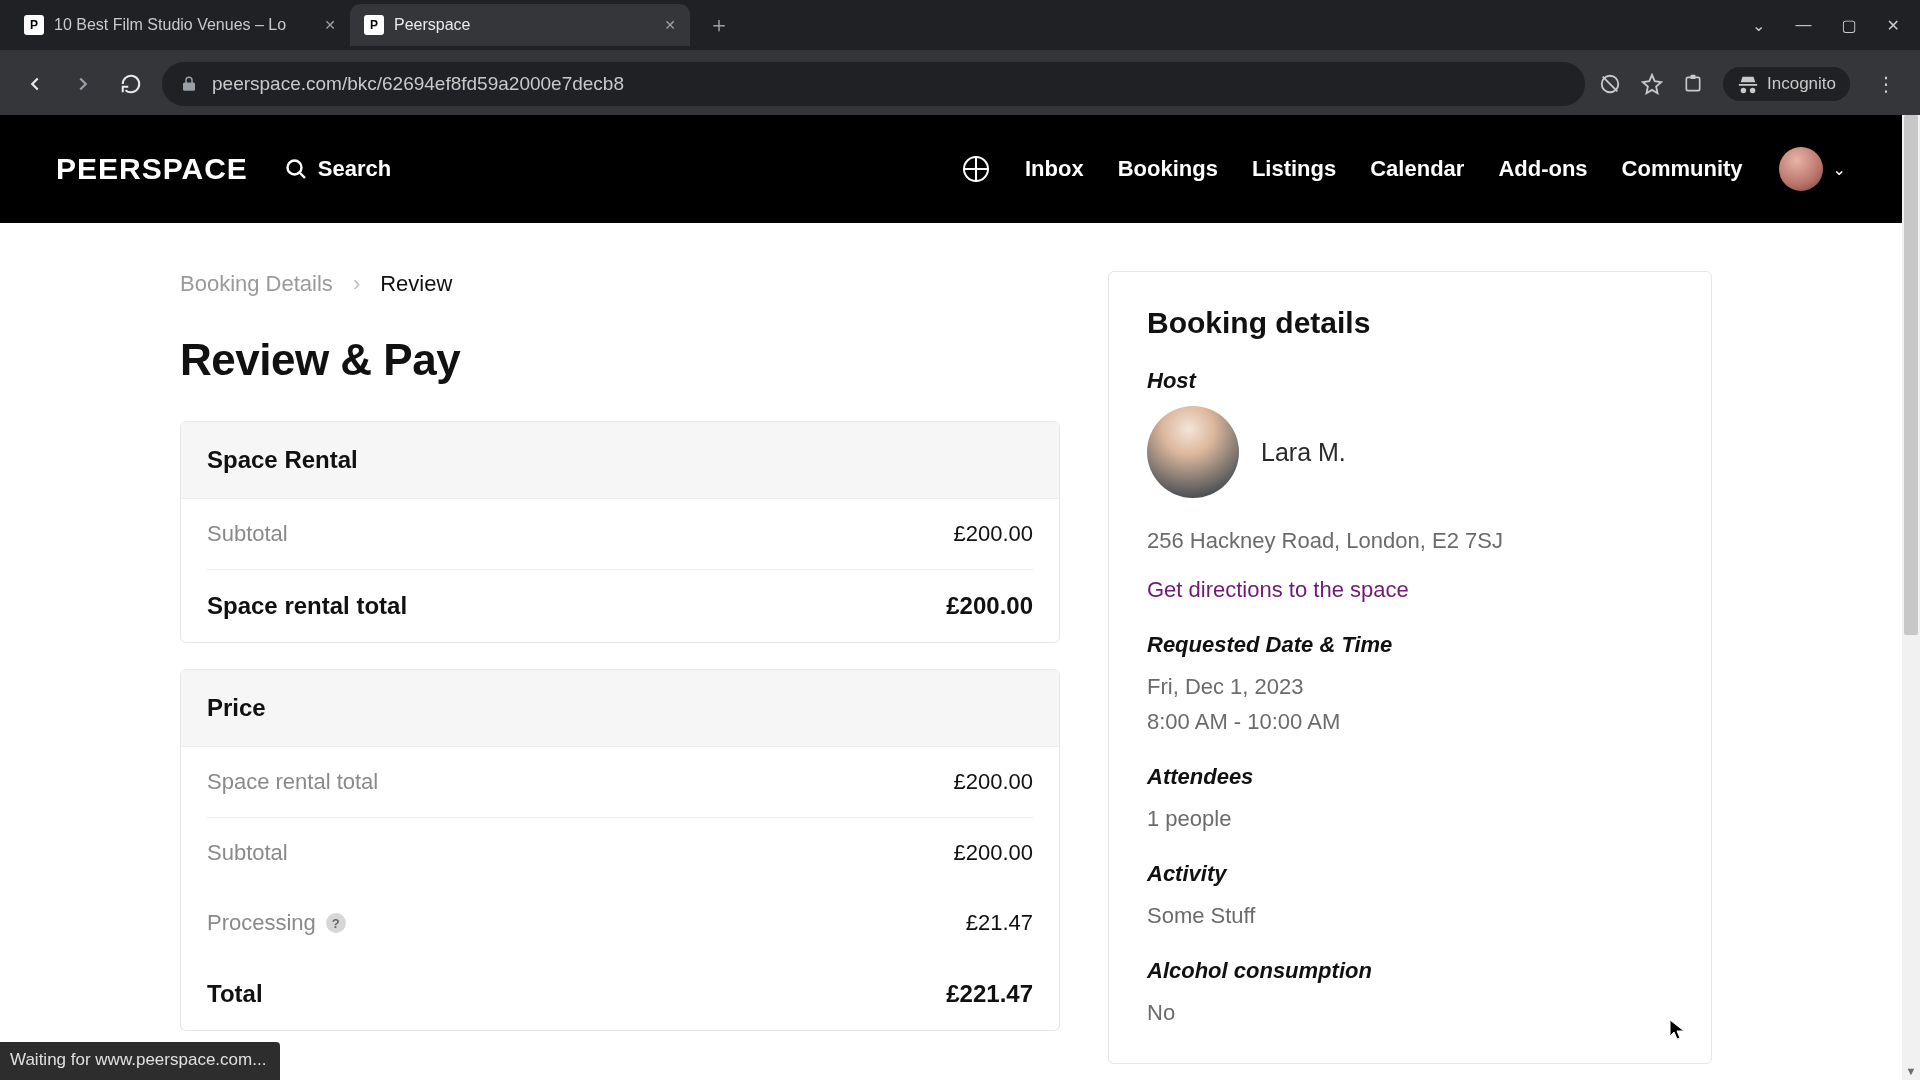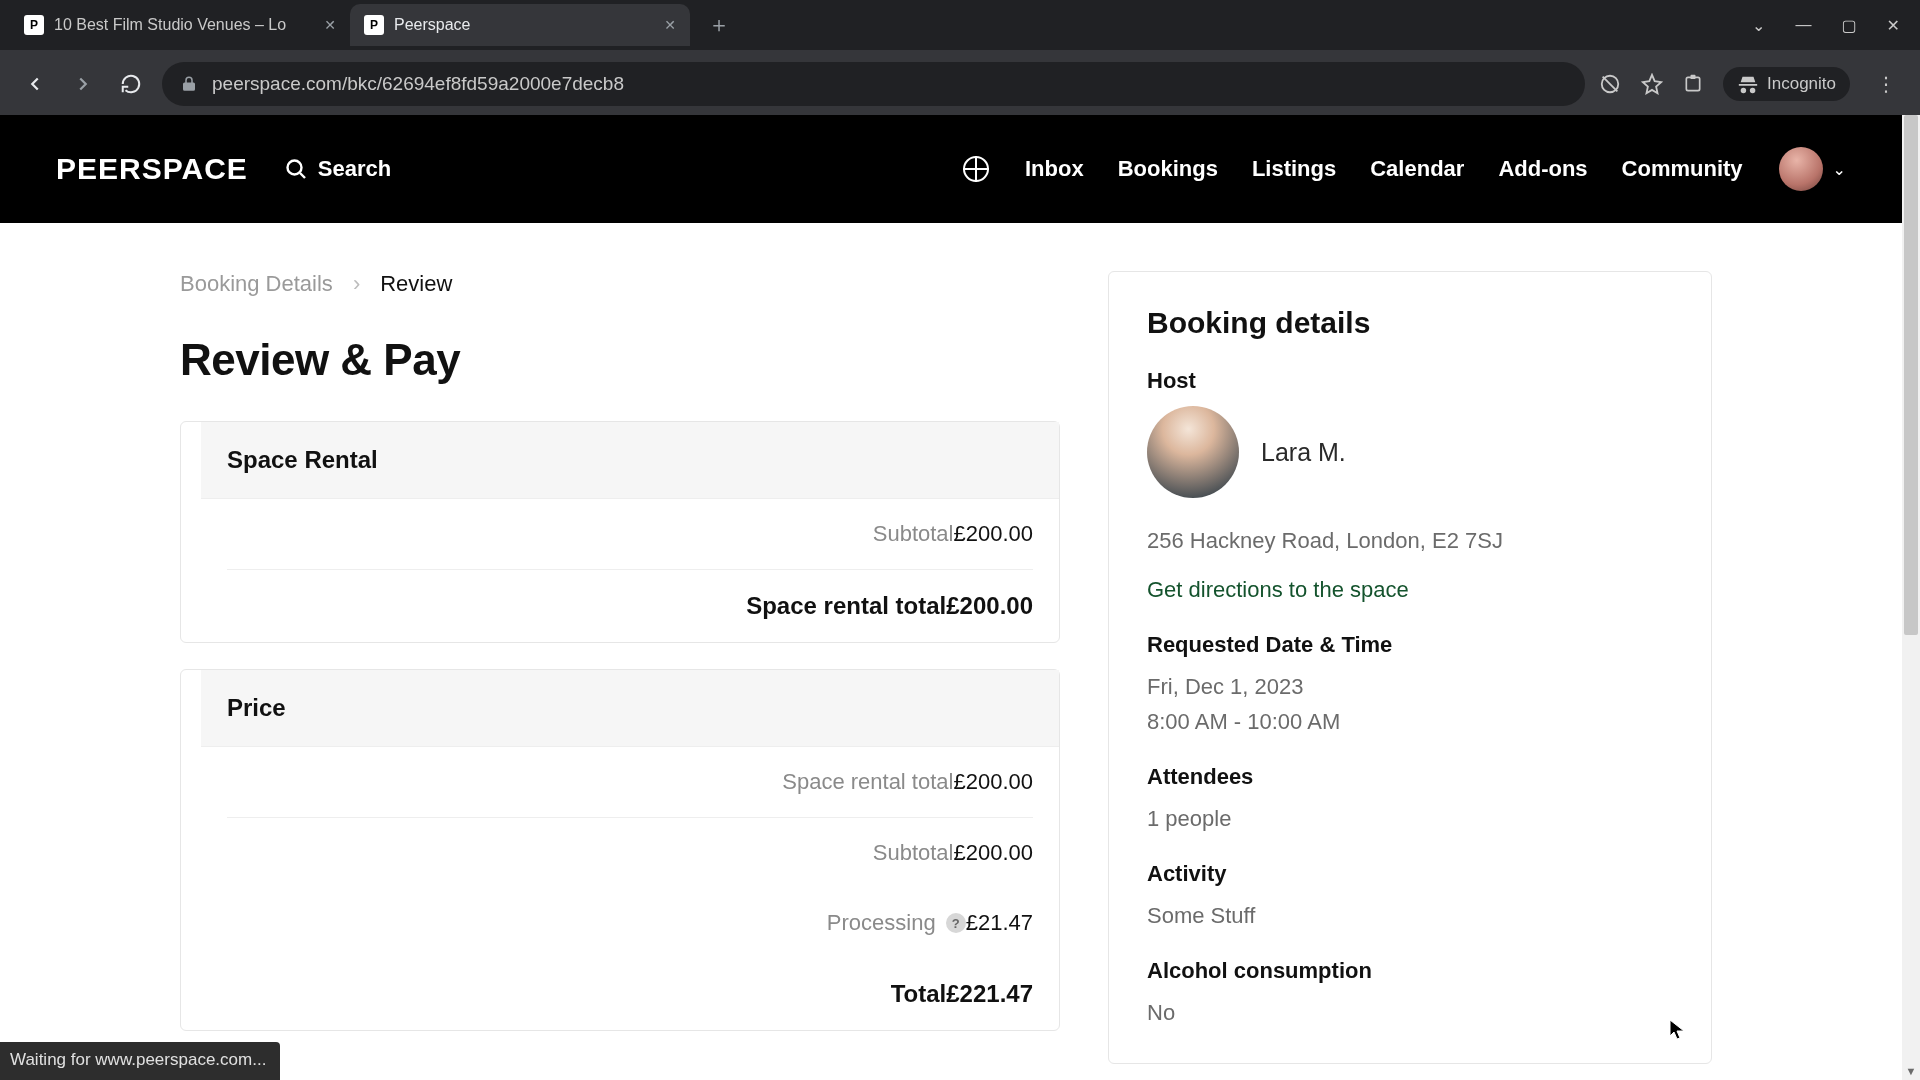--- a/index.html
+++ b/index.html
@@ -47,40 +47,40 @@
   
   
   .content{ display:flex; gap:48px; padding:48px 180px 0 180px; }
   .left{ flex:1; max-width:880px;}
   .crumbs{ display:flex; align-items:center; gap:20px; font-size:22px; margin-bottom:38px;}
   .crumbs .dim{ color:#9a9a9a; cursor:pointer;}
   .crumbs .sep{ color:#bdbdbd;}
   .crumbs .cur{ color:#111; font-weight:500;}
   h1.page-title{ font-size:44px; font-weight:800; letter-spacing:-0.5px; margin-bottom:36px; color:#111;}
   
-  .card{ border:1px solid #e6e6e6; border-radius:6px; margin-bottom:26px; background:#fff;padding-left:20px;}
+  .card{ border:1px solid #e6e6e6; border-radius:6px; margin-bottom:26px; background:#fff;}
   .card-head{ background:#f6f6f6; padding:24px 26px; font-size:24px; font-weight:700; color:#111; border-bottom:1px solid #eee;}
-  .row{ display:flex; justify-content:flex-end; align-items:center; padding:22px 26px; font-size:22px;}
+  .row{ display:flex; justify-content:space-between; align-items:center; padding:22px 26px; font-size:22px;}
   .row.dim .label{ color:#8a8a8a;}
   .row .label{ color:#555; display:flex; align-items:center; gap:10px;}
   .row .value{ color:#111;}
   .row.total .label, .row.total .value{ font-weight:800; font-size:24px; color:#111;}
   .divider{ height:1px; background:#eee; margin:0 26px;}
   .help-badge{ width:20px; height:20px; border-radius:50%; background:#d7d7d7; color:#666; font-size:13px; display:inline-flex; align-items:center; justify-content:center; font-weight:700;}
   
   
   .side{ width:604px; }
   .side-card{ border:1px solid #e6e6e6; border-radius:6px; padding:34px 38px;}
   .side-card h2{ font-size:30px; font-weight:800; margin-bottom:28px; color:#111;}
-  .sect-label{ font-size:22px; font-weight:800; color:#111; margin-bottom:12px;}
+  .sect-label{ font-size:22px; font-weight:800; color:#111; margin-bottom:12px;font-style:italic;}
   .sect-body{ font-size:22px; color:#6b6b6b; margin-bottom:26px; line-height:1.5;}
   .host-row{ display:flex; align-items:center; gap:22px; margin-bottom:26px;}
   .host-avatar{ width:92px; height:92px; border-radius:50%; background: radial-gradient(circle at 45% 25%, #f4e5d8 0%, #dcb79d 30%, #2f3d47 90%);}
   .host-name{ font-size:25px; color:#2a2a2a;}
-  .link{ color:#14532d; font-size:22px; cursor:pointer; }
+  .link{ color:#701a75; font-size:22px; cursor:pointer; }
   
   
   .status-bar{ position:absolute; left:0; bottom:0; background:#2d2d2d; color:#e0e0e0; font-size:17px; padding:8px 14px 10px 10px; border-top-right-radius:4px;}
   
   
   .vscroll{ position:absolute; right:0; top:0; bottom:0; width:18px; background:#f1f1f1;}
   .vscroll .thumb{ position:absolute; left:2px; right:2px; top:0; height:520px; background:#c7c7c7; border-radius:2px;}
   .vscroll .arr{ position:absolute; left:0; right:0; height:18px; display:flex; align-items:center; justify-content:center; color:#6b6b6b; font-size:11px;}
   .vscroll .arr.up{top:0;}
   .vscroll .arr.down{bottom:0;}

